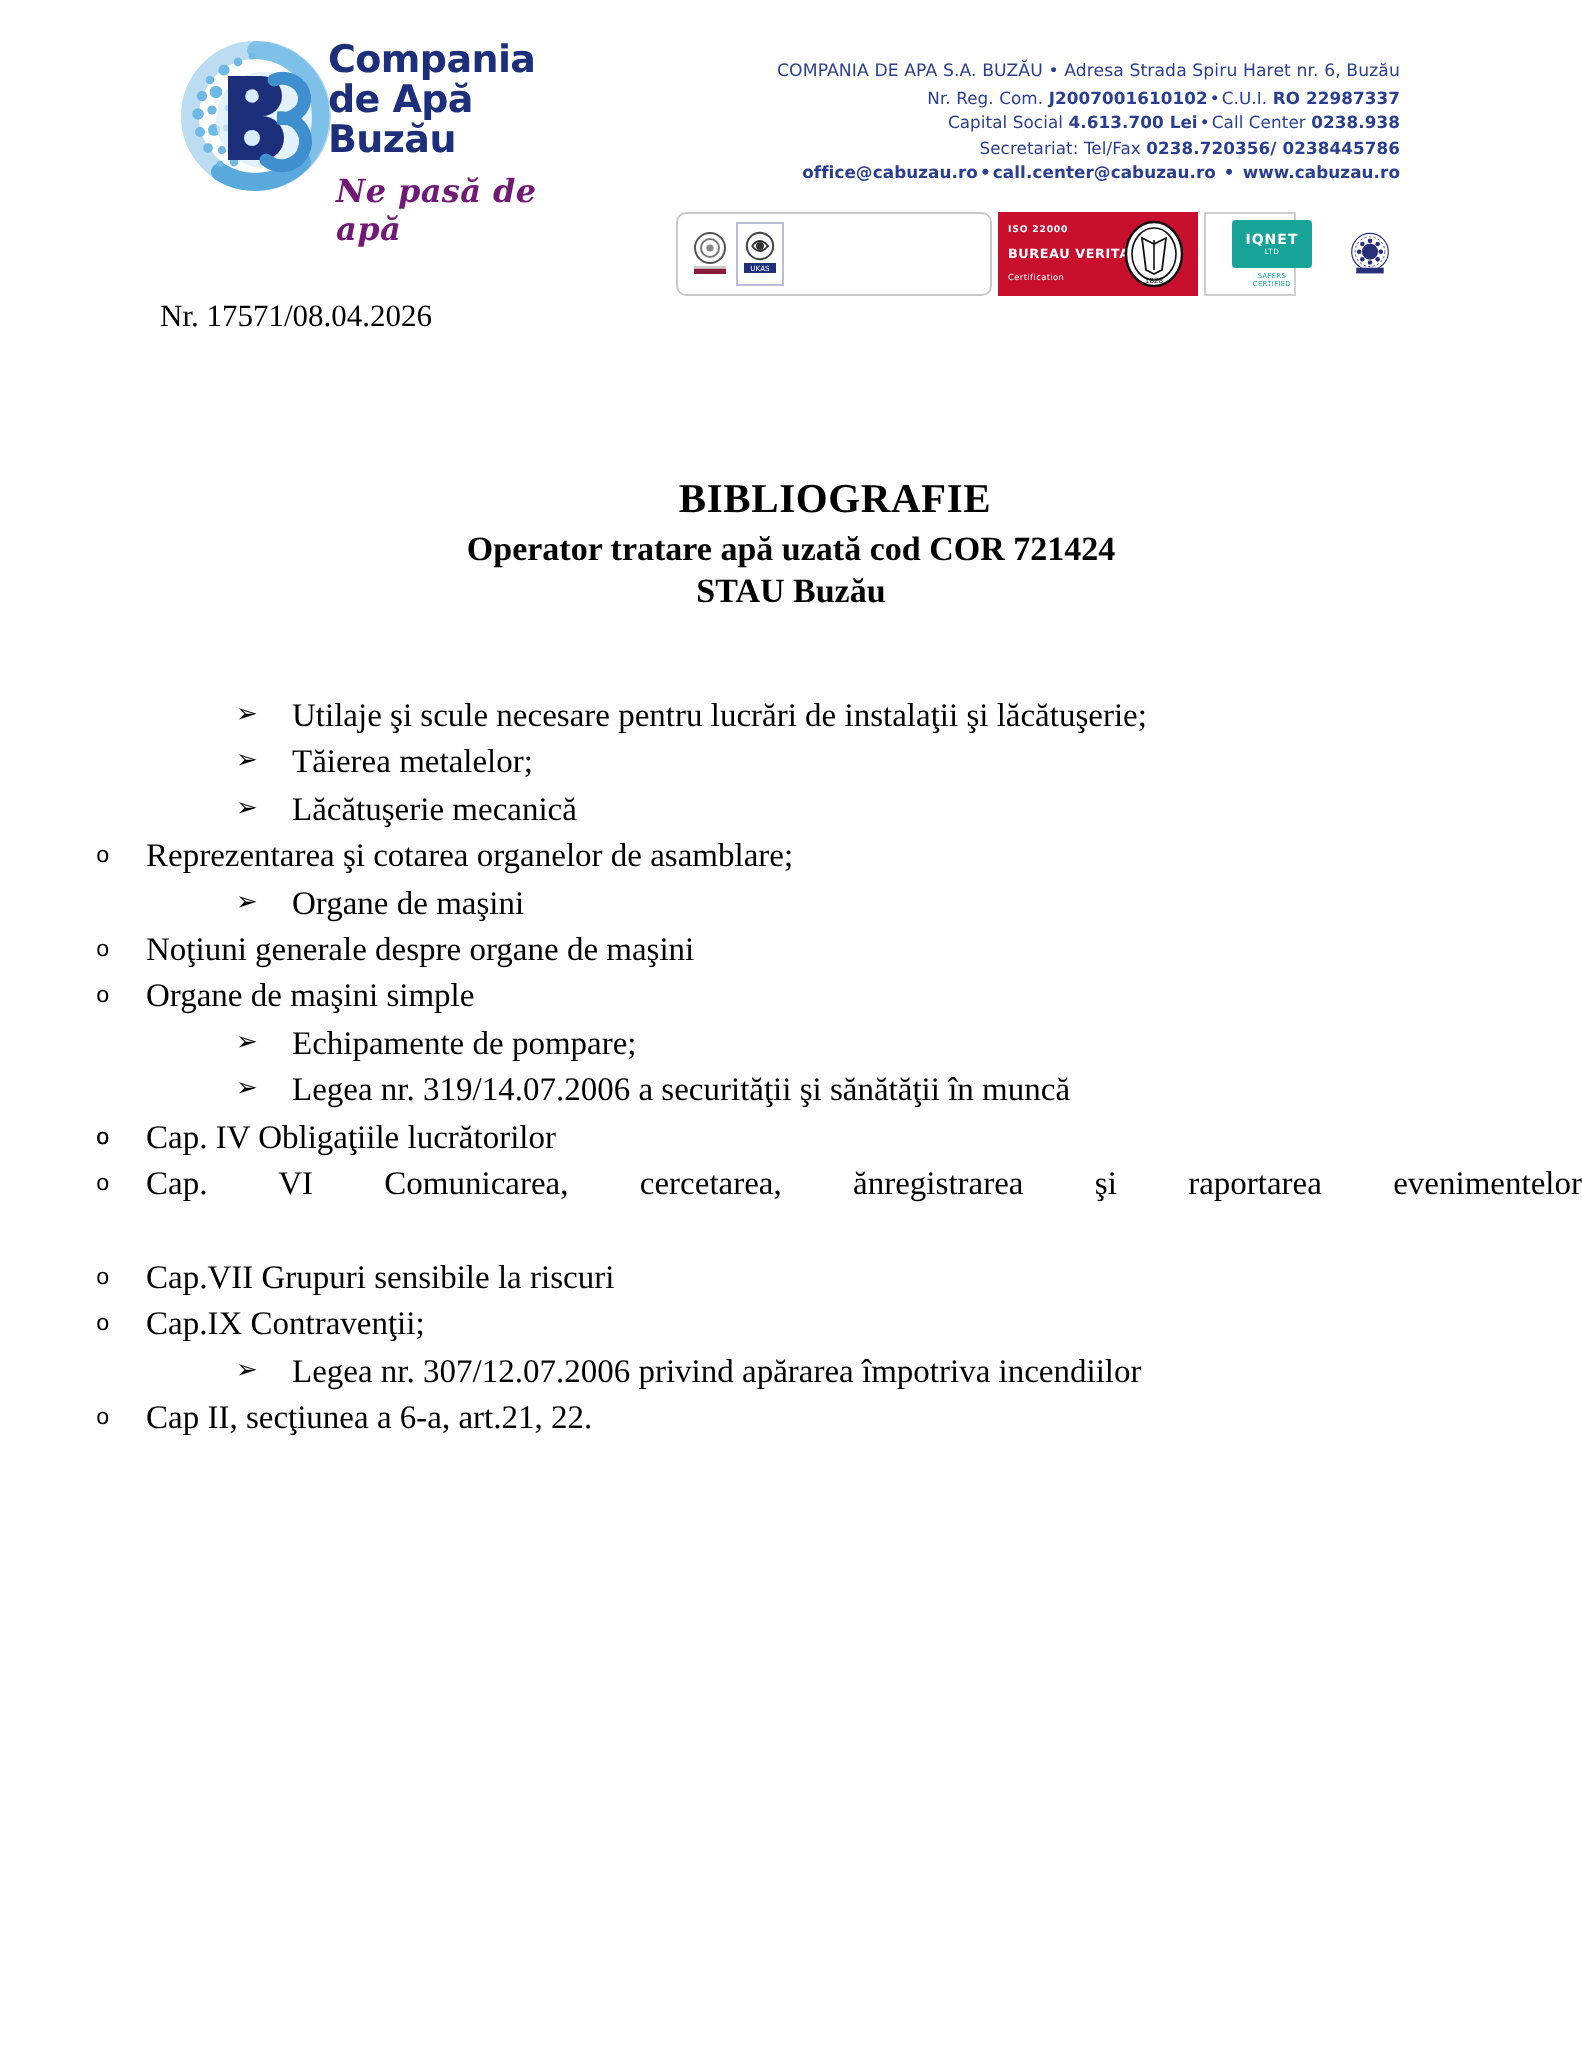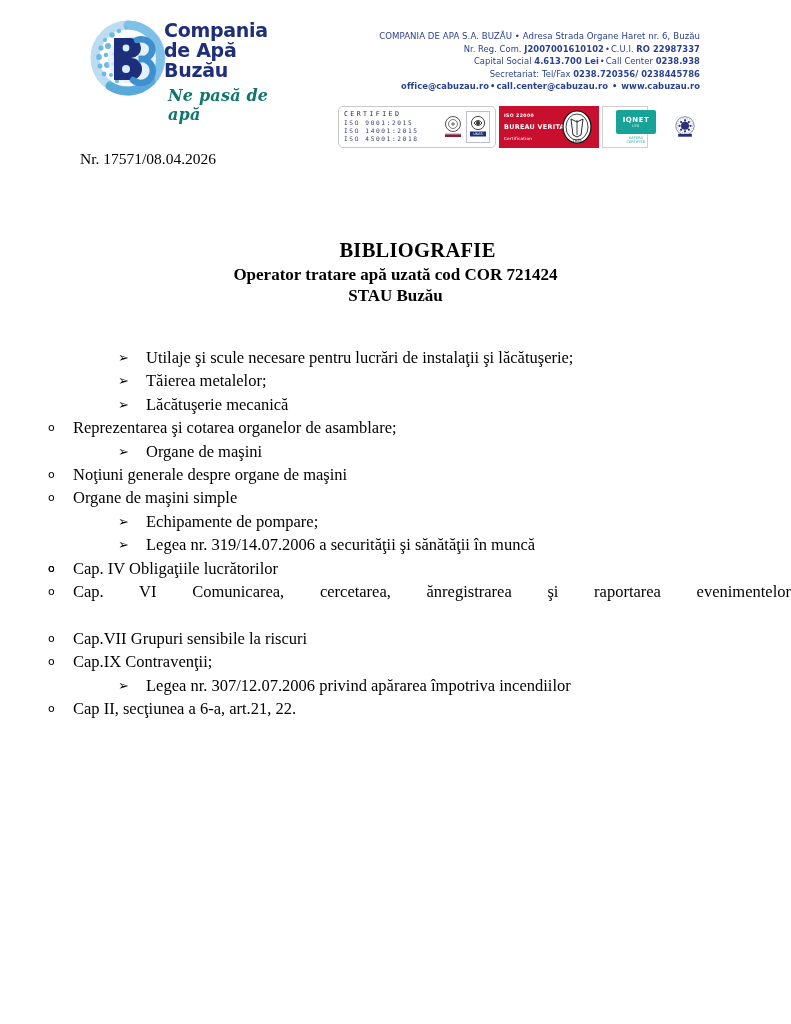--- a/index.html
+++ b/index.html
@@ -61,21 +61,21 @@
     letter-spacing: -0.3px;
   }
   .logo-tagline {
     position: absolute;
     left: 80px;
     top: 70px;
     font-family: "DejaVu Serif", serif;
     font-style: italic;
     font-weight: bold;
     font-size: 16px;
-    color: #0f766e;
+    color: #701a75;
     letter-spacing: 0.2px;
   }
 
   
   .company-info {
     position: absolute;
     left: 300px;
     top: 30px;
     width: 400px;
     text-align: right;
@@ -339,21 +339,21 @@
       <div class="logo-words">
         <div>Compania</div>
         <div>de Apă</div>
         <div>Buzău</div>
       </div>
 
       <div class="logo-tagline">Ne pasă de apă</div>
     </div>
 
     <div class="company-info">
-      <div class="line line1">COMPANIA DE APA S.A. BUZĂU • Adresa Strada Organe Haret nr. 6, Buzău</div>
+      <div class="line line1">COMPANIA DE APA S.A. BUZĂU • Adresa Strada Spiru Haret nr. 6, Buzău</div>
       <div class="line">
         <span>Nr. Reg. Com.</span>
         <b>J2007001610102</b><span class="dot">•</span><span>C.U.I.</span>
         <b>RO 22987337</b>
       </div>
       <div class="line">
         <span>Capital Social</span>
         <b>4.613.700 Lei</b><span class="dot">•</span><span>Call Center</span>
         <b>0238.938</b>
       </div>
@@ -362,26 +362,20 @@
         <b>0238.720356/ 0238445786</b>
       </div>
       <div class="line email-line">
         <span>office@cabuzau.ro</span><span class="dot">•</span><span>call.center@cabuzau.ro</span><span class="dot">&nbsp;•&nbsp;</span><span class="www">www.cabuzau.ro</span>
       </div>
     </div>
 
     <div class="certs">
 
       <div class="cert cert-iso">
-        <div class="cert-iso-text">
-          <div class="certified-word">CERTIFIED</div>
-          <div>ISO 9001:2015</div>
-          <div>ISO 14001:2015</div>
-          <div>ISO 45001:2018</div>
-        </div>
         <div class="cert-iso-seal">
           <svg width="20" height="24" viewBox="0 0 20 24" aria-hidden="true">
             <circle cx="10" cy="9" r="7.5" fill="none" stroke="#555" stroke-width="1"></circle>
             <circle cx="10" cy="9" r="4.5" fill="none" stroke="#777" stroke-width="1"></circle>
             <circle cx="10" cy="9" r="1.8" fill="#888"></circle>
             <rect x="2" y="18" width="16" height="4" fill="#8b1a3a"></rect>
             <rect x="2" y="18" width="16" height="1.4" fill="#d0d0d0"></rect>
           </svg>
         </div>
         <div class="cert-iso-ukas">

